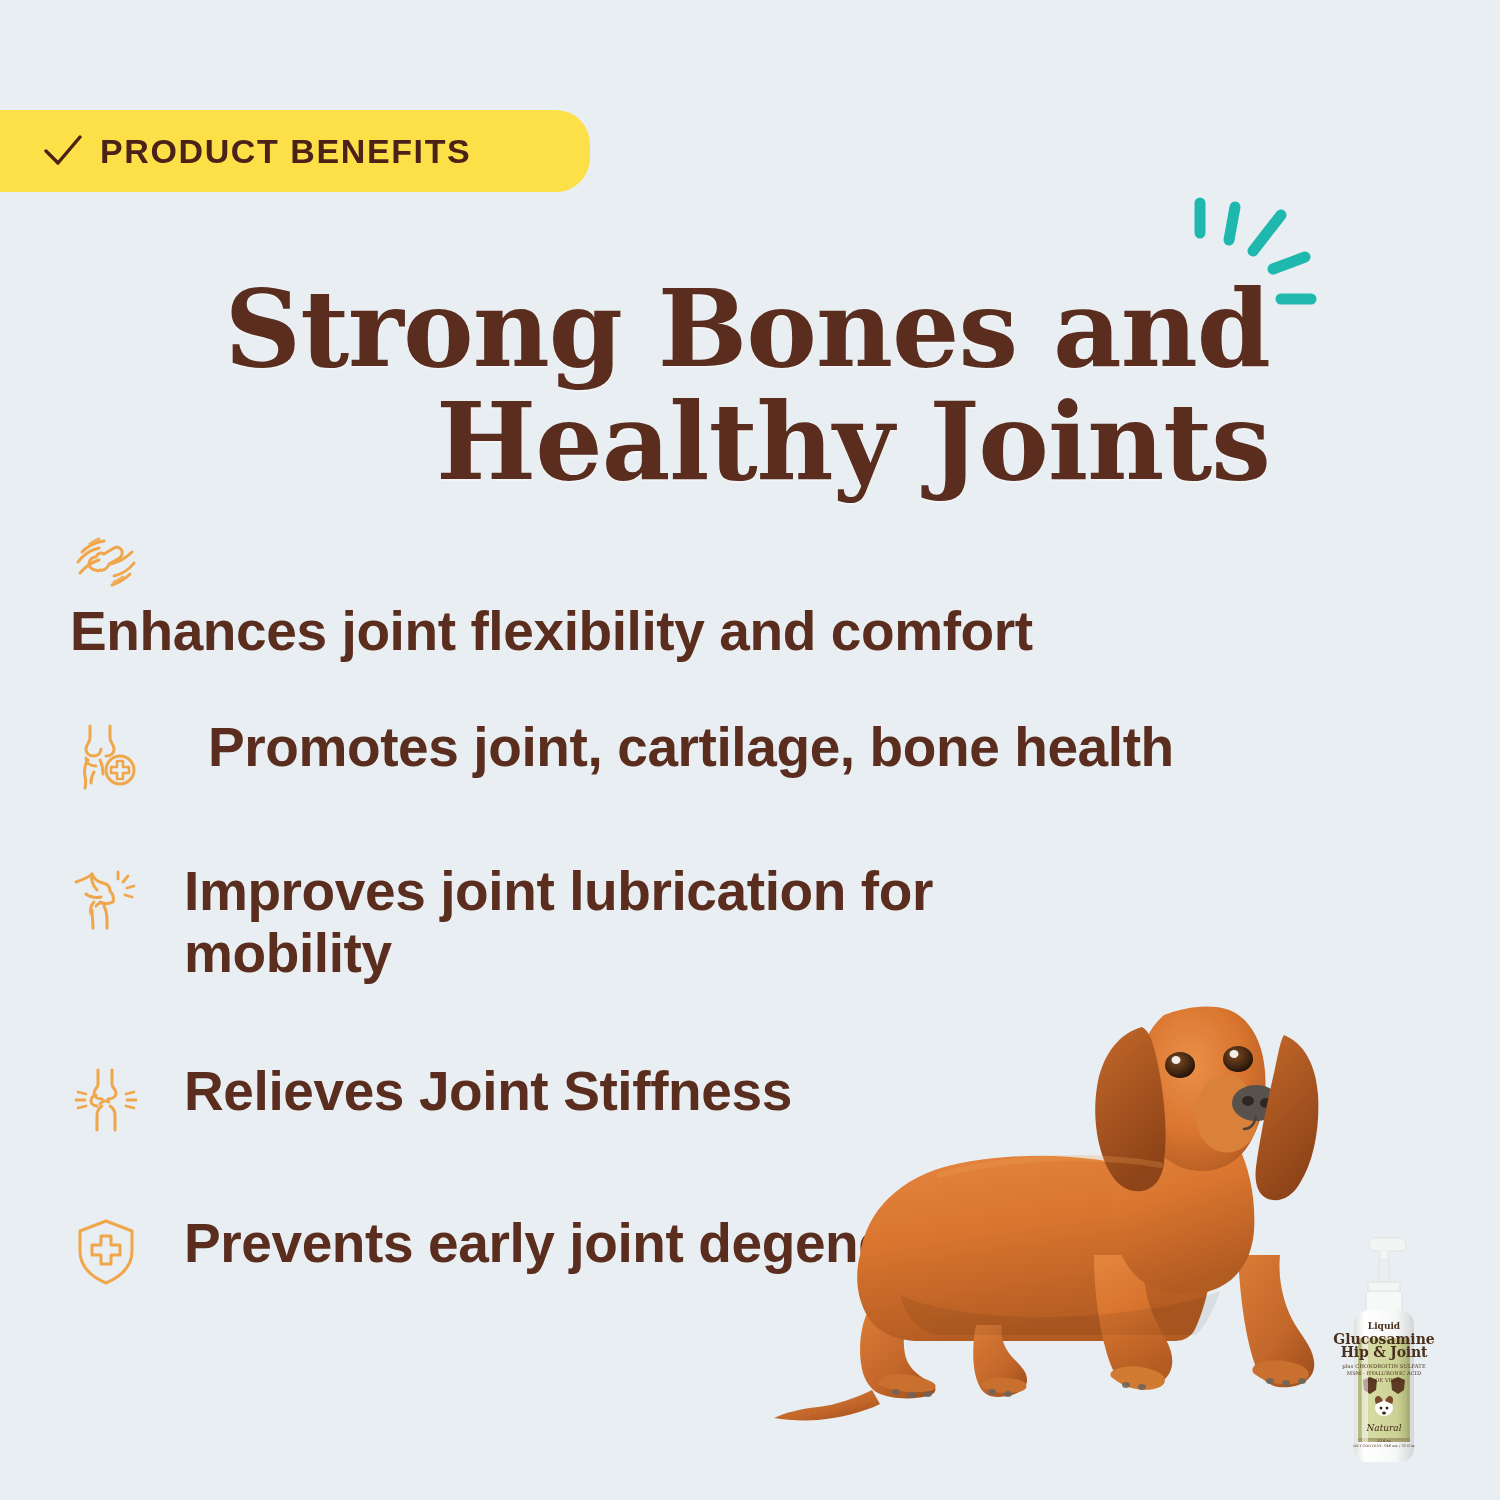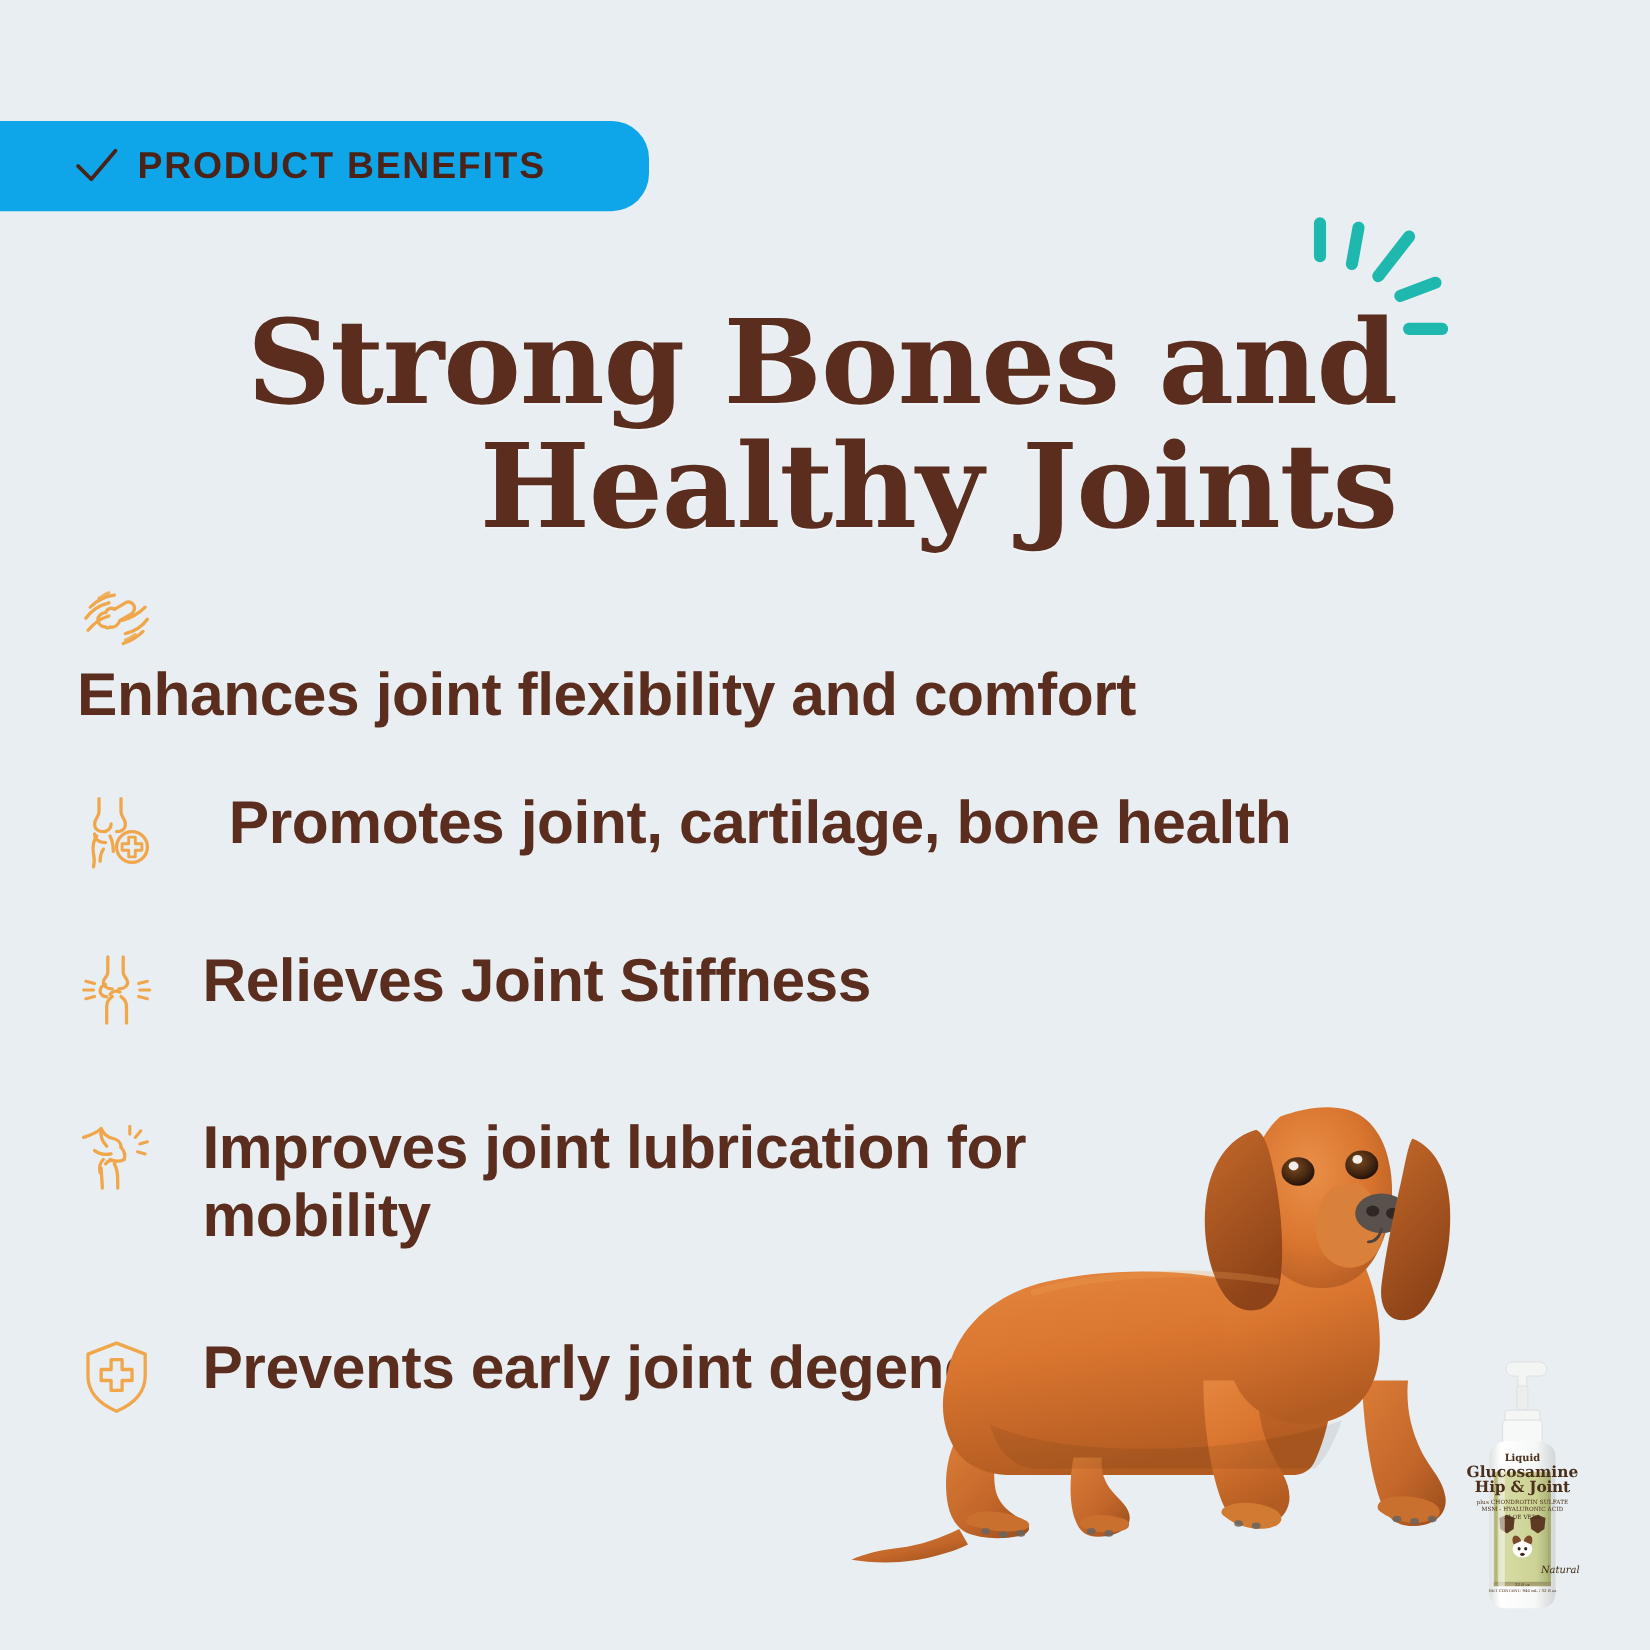--- a/index.html
+++ b/index.html
@@ -15,24 +15,24 @@
   .stage {
     position: absolute; inset: 0;
     background: #e8eef1;
   }
 
   
   .banner {
     position: absolute;
     left: 0; top: 110px;
     width: 590px; height: 82px;
-    background: #0ea5e9;
+    background: #fde047;
     border-radius: 0 34px 34px 0;
     display: flex; align-items: center;
-    padding-left: 69px;
+    padding-left: 44px;
     box-sizing: border-box;
   }
   .banner-check { width: 38px; height: 34px; margin-right: 18px; flex: 0 0 auto; }
   .banner-label {
     color: #4a2218;
     font-size: 34px;
     font-weight: bold;
     letter-spacing: 1.6px;
     white-space: nowrap;
   }
@@ -117,21 +117,21 @@
     color: #4a2f1c;
     font-family: "DejaVu Serif", serif;
     line-height: 1.02;
   }
   .bt-liquid   { top: 90px;  font-size: 9px;  font-weight: bold; }
   .bt-gluco    { top: 100px; font-size: 14px; font-weight: bold; }
   .bt-hip      { top: 113px; font-size: 14px; font-weight: bold; letter-spacing: -0.2px; }
   .bt-ing1     { top: 132px; font-size: 5.2px; letter-spacing: 0.1px; }
   .bt-ing2     { top: 139px; font-size: 5.2px; letter-spacing: 0.1px; }
   .bt-ing3     { top: 146px; font-size: 5.2px; letter-spacing: 0.1px; }
-  .bt-natural  { top: 192px; font-size: 9px; font-style: italic; color: #3f2a18; text-align: right; }
+  .bt-natural  { top: 192px; font-size: 9px; font-style: italic; color: #3f2a18; }
   .bt-net1     { top: 208px; font-size: 3.6px; }
   .bt-net2     { top: 213px; font-size: 3.6px; }
 </style>
 </head>
 <body>
 
 <div class="stage">
 
   <div class="banner">
     <svg class="banner-check" viewBox="0 0 38 34">
@@ -187,44 +187,20 @@
             <path d="M30 40c2 4 3 9 3 14"></path>
             <path d="M24 52c-2 3-3 7-3 11"></path>
           </g>
           <circle cx="50" cy="50" r="14" fill="none" stroke="#f0a64b" stroke-width="3"></circle>
           <path d="M47 41h6v6h6v6h-6v6h-6v-6h-6v-6h6z" fill="none" stroke="#f0a64b" stroke-width="2.6" stroke-linejoin="round"></path>
         </svg>
       </div>
       <div class="benefit-text">Promotes joint, cartilage, bone health</div>
     </div>
 
-    <div class="benefit-row r3">
-      <div class="benefit-icon">
-        <svg viewBox="0 0 72 72">
-          <g fill="none" stroke="#f0a64b" stroke-width="3" stroke-linecap="round" stroke-linejoin="round">
-            <path d="M28 6v14c0 4-4 5-4 9s4 6 8 6"></path>
-            <path d="M42 6v14c0 4 4 5 4 9s-4 6-8 6"></path>
-            <path d="M26 31c-3 1-5 3-5 6s3 5 6 5"></path>
-            <path d="M32 42c-3 2-5 5-5 9v15"></path>
-            <path d="M40 42c3 2 5 5 5 9v15"></path>
-            <path d="M30 40c2-3 6-4 9-2"></path>
-          </g>
-          <g stroke="#f0a64b" stroke-width="2.8" stroke-linecap="round">
-            <line x1="8" y1="28" x2="16" y2="30"></line>
-            <line x1="6" y1="36" x2="15" y2="36"></line>
-            <line x1="8" y1="44" x2="16" y2="42"></line>
-            <line x1="64" y1="28" x2="56" y2="30"></line>
-            <line x1="66" y1="36" x2="57" y2="36"></line>
-            <line x1="64" y1="44" x2="56" y2="42"></line>
-          </g>
-        </svg>
-      </div>
-      <div class="benefit-text">Relieves Joint Stiffness</div>
-    </div>
-
     <div class="benefit-row r4">
       <div class="benefit-icon">
         <svg viewBox="0 0 72 72">
           <g fill="none" stroke="#f0a64b" stroke-width="3" stroke-linecap="round" stroke-linejoin="round">
             <path d="M6 18c6-2 12-4 16-8 2 5 6 8 11 9 4 1 7 4 7 8"></path>
             <path d="M22 10c-1 6 1 12 5 16"></path>
             <path d="M16 30c4 3 10 4 15 3"></path>
             <path d="M40 27c3 3 4 7 3 11-4 2-9 2-13 0"></path>
             <path d="M24 38c-3 3-4 8-3 12"></path>
             <path d="M22 46c0 6 1 12 1 18"></path>
@@ -233,20 +209,44 @@
           </g>
           <g stroke="#f0a64b" stroke-width="2.8" stroke-linecap="round">
             <line x1="48" y1="8" x2="48" y2="15"></line>
             <line x1="58" y1="12" x2="53" y2="18"></line>
             <line x1="64" y1="22" x2="57" y2="24"></line>
             <line x1="62" y1="33" x2="55" y2="31"></line>
           </g>
         </svg>
       </div>
       <div class="benefit-text">Improves joint lubrication for mobility</div>
+    </div>
+
+    <div class="benefit-row r3">
+      <div class="benefit-icon">
+        <svg viewBox="0 0 72 72">
+          <g fill="none" stroke="#f0a64b" stroke-width="3" stroke-linecap="round" stroke-linejoin="round">
+            <path d="M28 6v14c0 4-4 5-4 9s4 6 8 6"></path>
+            <path d="M42 6v14c0 4 4 5 4 9s-4 6-8 6"></path>
+            <path d="M26 31c-3 1-5 3-5 6s3 5 6 5"></path>
+            <path d="M32 42c-3 2-5 5-5 9v15"></path>
+            <path d="M40 42c3 2 5 5 5 9v15"></path>
+            <path d="M30 40c2-3 6-4 9-2"></path>
+          </g>
+          <g stroke="#f0a64b" stroke-width="2.8" stroke-linecap="round">
+            <line x1="8" y1="28" x2="16" y2="30"></line>
+            <line x1="6" y1="36" x2="15" y2="36"></line>
+            <line x1="8" y1="44" x2="16" y2="42"></line>
+            <line x1="64" y1="28" x2="56" y2="30"></line>
+            <line x1="66" y1="36" x2="57" y2="36"></line>
+            <line x1="64" y1="44" x2="56" y2="42"></line>
+          </g>
+        </svg>
+      </div>
+      <div class="benefit-text">Relieves Joint Stiffness</div>
     </div>
 
     <div class="benefit-row r5">
       <div class="benefit-icon">
         <svg viewBox="0 0 72 72">
           <path d="M36 5 L62 15 v20c0 16-12 26-26 32C22 61 10 51 10 35V15z" fill="none" stroke="#f0a64b" stroke-width="3" stroke-linejoin="round"></path>
           <path d="M31 20h10v9h9v10h-9v9H31v-9h-9V29h9z" fill="none" stroke="#f0a64b" stroke-width="3" stroke-linejoin="round"></path>
         </svg>
       </div>
       <div class="benefit-text">Prevents early joint degeneration</div>

